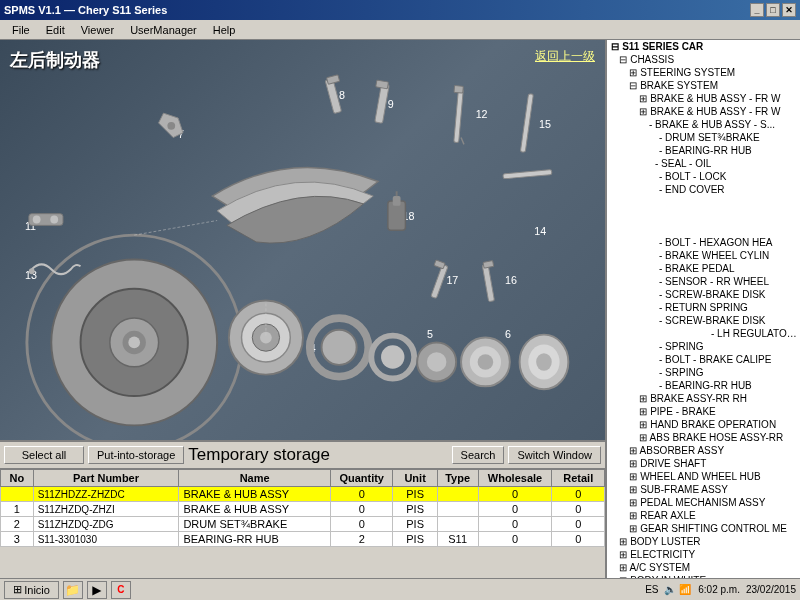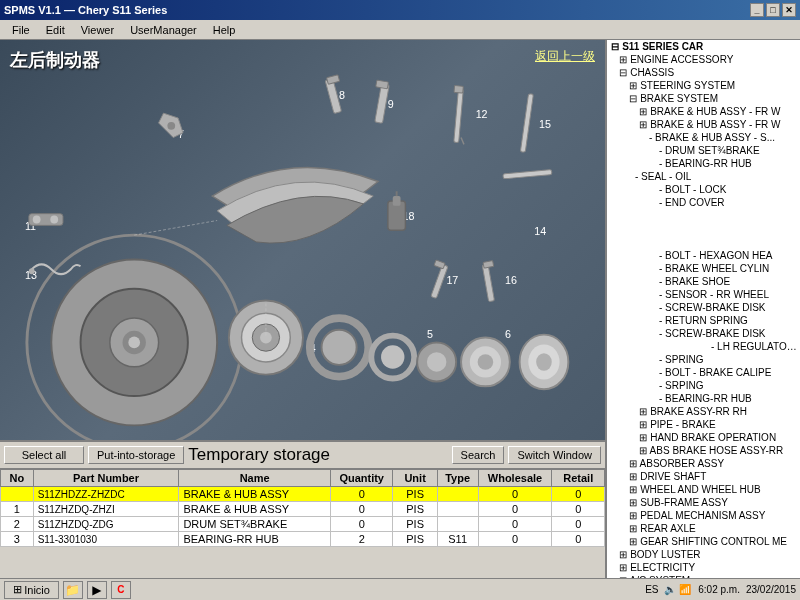--- a/index.html
+++ b/index.html
@@ -446,35 +446,34 @@
       <td>0</td>
     </tr>
             </tbody>
         </table>
       </div>
     </div>
   </div>
 
   <div class="right-panel" id="tree-panel">
   <div class="tree-item bold" style="padding-left: 4px;">⊟ S11 SERIES CAR</div>
-      <div class="tree-item" style="padding-left: 12px;">⊞ ENGINE ACCESSORY</div>
       <div class="tree-item" style="padding-left: 12px;">⊟ CHASSIS</div>
       <div class="tree-item" style="padding-left: 22px;">⊞ STEERING SYSTEM</div>
       <div class="tree-item" style="padding-left: 22px;">⊟ BRAKE SYSTEM</div>
       <div class="tree-item" style="padding-left: 32px;">⊞ BRAKE &amp; HUB ASSY - FR W</div>
       <div class="tree-item" style="padding-left: 32px;">⊞ BRAKE &amp; HUB ASSY - FR W</div>
       <div class="tree-item" style="padding-left: 42px;">- BRAKE &amp; HUB ASSY - S...</div>
       <div class="tree-item" style="padding-left: 52px;">- DRUM SET¾BRAKE</div>
       <div class="tree-item" style="padding-left: 52px;">- BEARING-RR HUB</div>
-      <div class="tree-item" style="padding-left: 28px;">- SEAL - OIL</div>
+      <div class="tree-item" style="padding-left: 48px;">- SEAL - OIL</div>
       <div class="tree-item" style="padding-left: 52px;">- BOLT - LOCK</div>
       <div class="tree-item" style="padding-left: 52px;">- END COVER</div>
       <div class="tree-item" style="padding-left: 52px; margin-top: 40px;">- BOLT - HEXAGON HEA</div>
       <div class="tree-item" style="padding-left: 52px;">- BRAKE WHEEL CYLIN</div>
-      <div class="tree-item" style="padding-left: 52px;">- BRAKE SHOE</div>
+      <div class="tree-item" style="padding-left: 52px;">- BRAKE PEDAL</div>
       <div class="tree-item" style="padding-left: 52px;">- SENSOR - RR WHEEL</div>
       <div class="tree-item" style="padding-left: 52px;">- SCREW-BRAKE DISK</div>
       <div class="tree-item" style="padding-left: 52px;">- RETURN SPRING</div>
       <div class="tree-item" style="padding-left: 52px;">- SCREW-BRAKE DISK</div>
       <div class="tree-item" style="padding-left: 76px; margin-left: 28px;">- LH REGULATOR MECH</div>
       <div class="tree-item" style="padding-left: 52px;">- SPRING</div>
       <div class="tree-item" style="padding-left: 52px;">- BOLT - BRAKE CALIPE</div>
       <div class="tree-item" style="padding-left: 52px;">- SRPING</div>
       <div class="tree-item" style="padding-left: 52px;">- BEARING-RR HUB</div>
       <div class="tree-item" style="padding-left: 32px;">⊞ BRAKE ASSY-RR RH</div>

